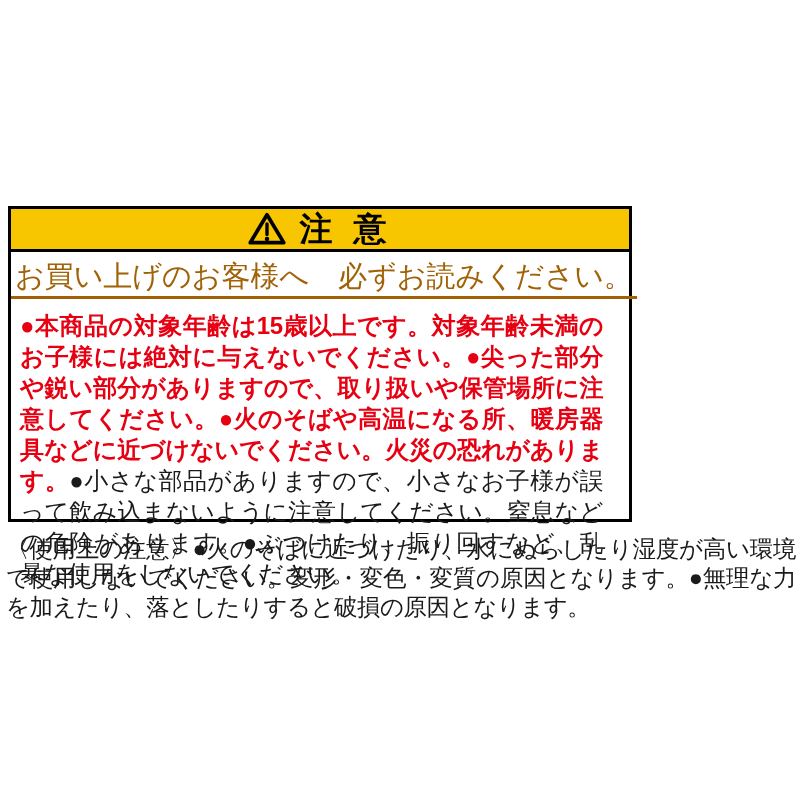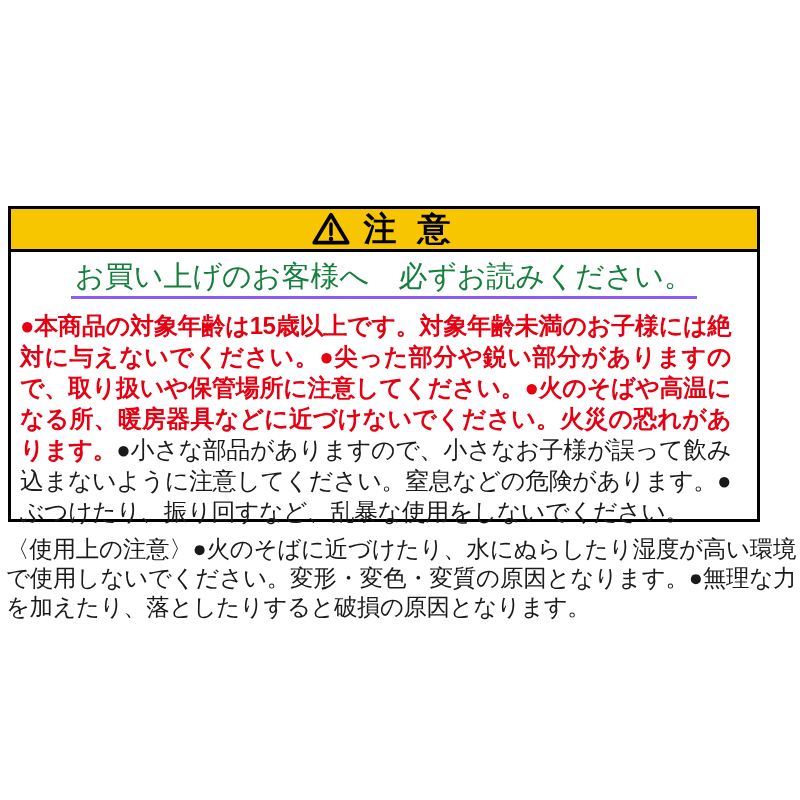--- a/index.html
+++ b/index.html
@@ -7,21 +7,21 @@
   body {
     font-family: "Liberation Sans", "DejaVu Sans", sans-serif;
     color: #000;
     position: relative;
   }
 
   .label-box {
     position: absolute;
     left: 8px;
     top: 206px;
-    width: 752px;
+    width: 624px;
     height: 316px;
     border: 3px solid #000;
     background: #ffffff;
   }
 
   .header {
     height: 43px;
     background: #f7c600;
     border-bottom: 3px solid #000;
     display: flex;
@@ -41,22 +41,22 @@
 
   .subtitle-row {
     text-align: center;
     padding-top: 5px;
     height: 52px;
   }
   .subtitle {
     display: inline-block;
     font-size: 29px;
     line-height: 38px;
-    color: #15803d;
-    border-bottom: 3px solid #8b5cf6;
+    color: #a16207;
+    border-bottom: 3px solid #a16207;
     padding: 0 4px 1px 4px;
     letter-spacing: 0px;
     white-space: nowrap;
   }
 
   .body-text {
     margin: 6px 26px 0 9px;
     font-size: 24px;
     line-height: 31px;
     letter-spacing: -0.5px;

